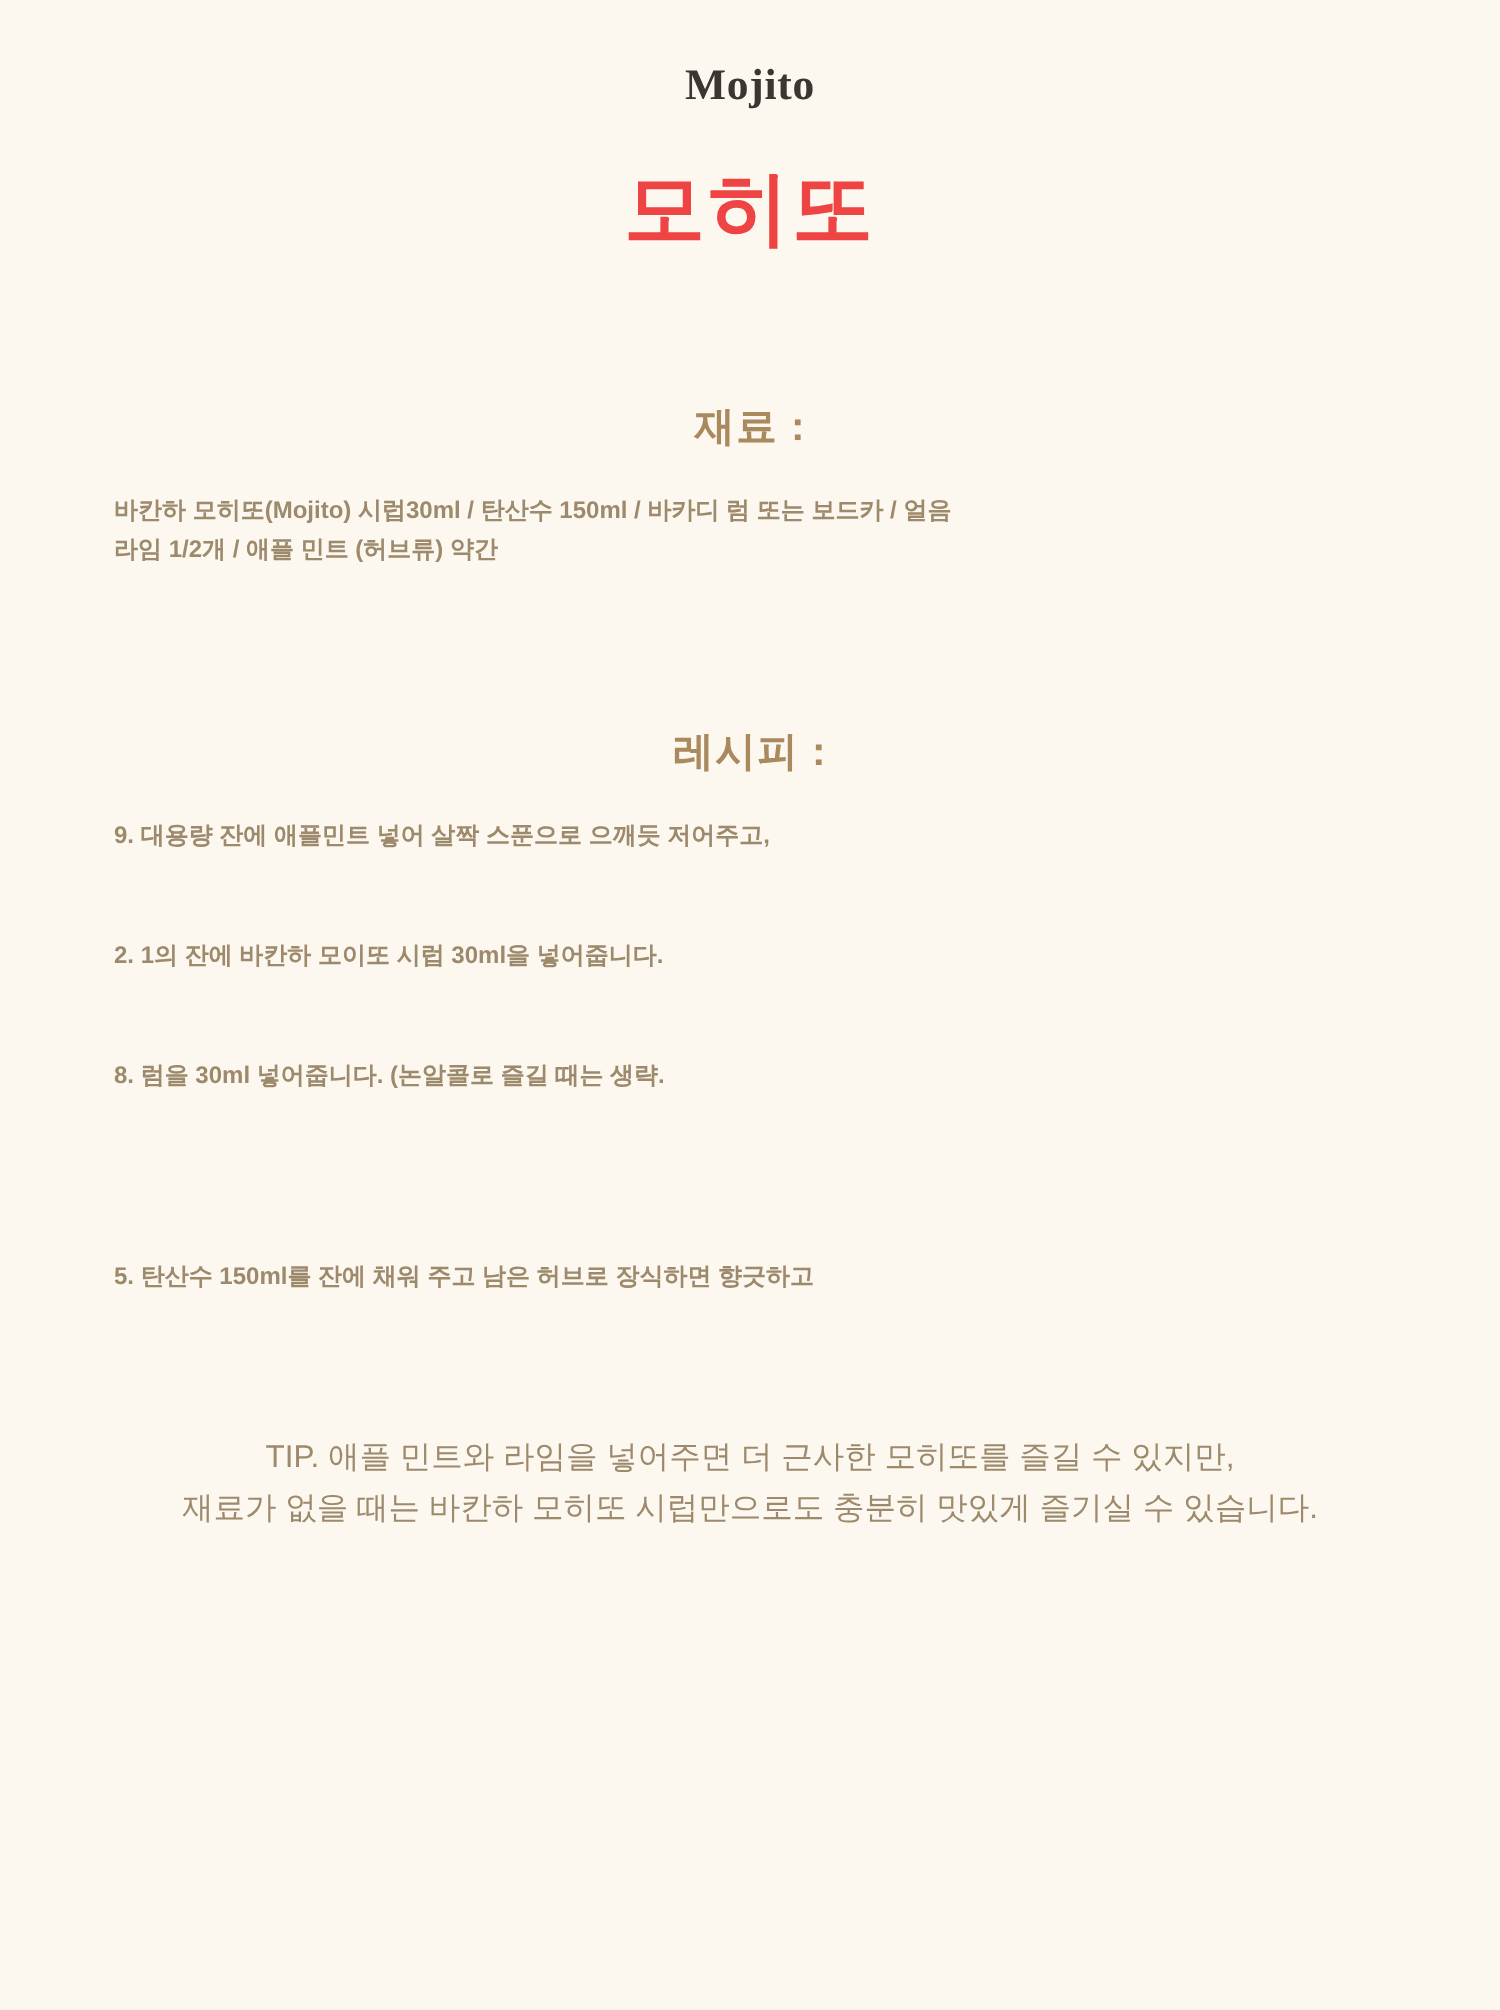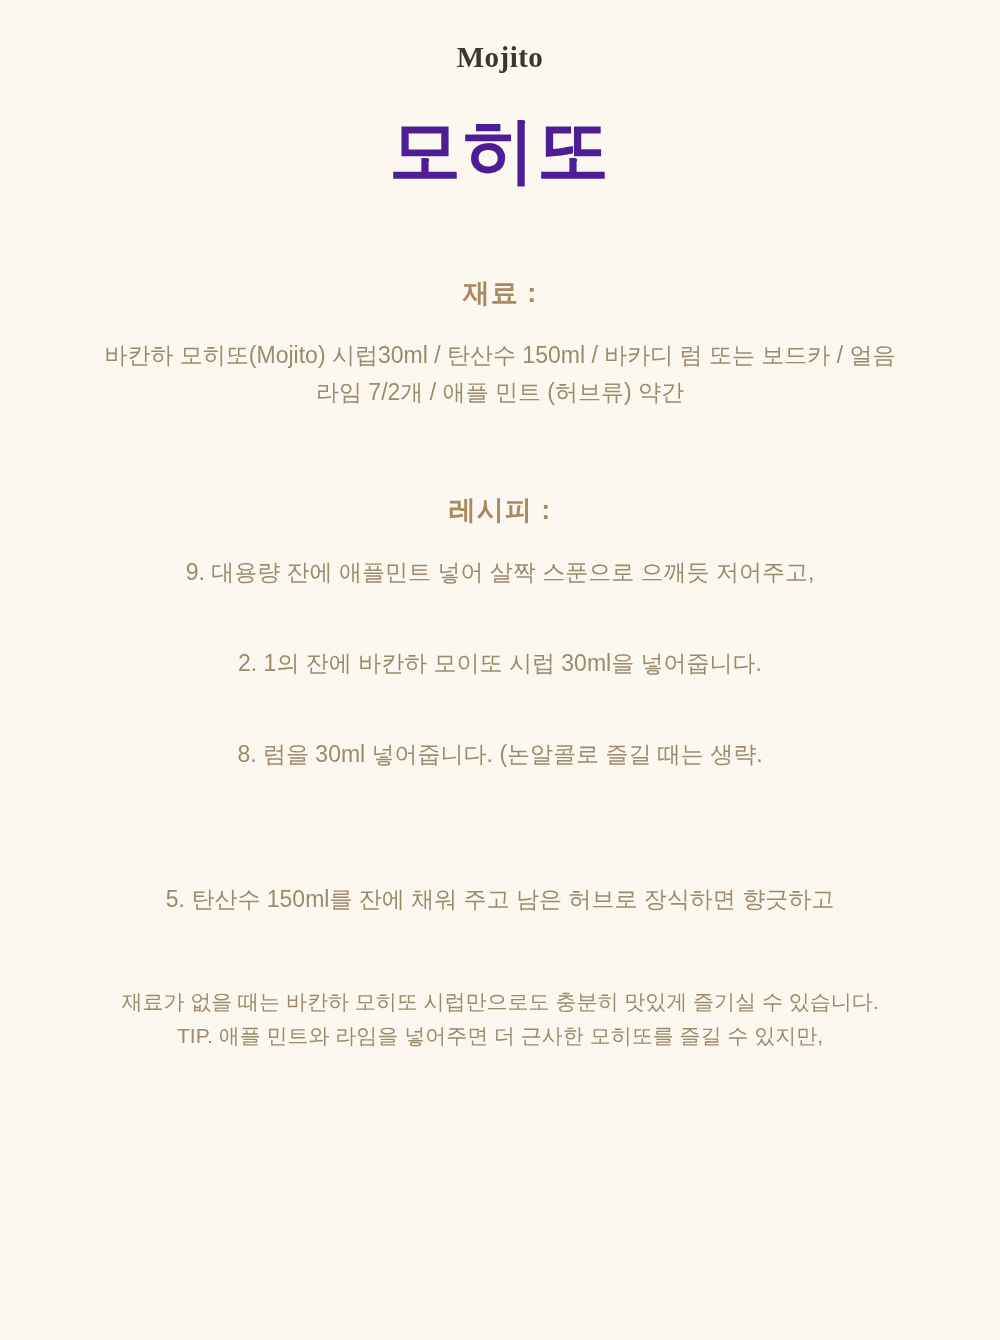--- a/index.html
+++ b/index.html
@@ -29,41 +29,42 @@
     font-size: 29px;
     color: #3b3630;
     letter-spacing: 0.5px;
     margin: 10px 0 0 0;
     line-height: 1.2;
   }
   .title-ko {
     text-align: center;
     font-family: "Liberation Sans", sans-serif;
     font-weight: bold;
-    font-size: 72px;
-    color: #4c1d95;
+    font-size: 54px;
+    color: #ef4444;
     letter-spacing: 2px;
     margin: 32px 0 0 0;
     line-height: 1.2;
   }
   .section {
-    margin: 4px;
+    margin: 16px;
   }
   .section-heading {
     text-align: center;
     font-weight: bold;
     font-size: 27px;
     color: #a9895d;
     letter-spacing: 1px;
   }
   .body-line {
-    text-align: center;
-    font-size: 23px;
+    text-align: left;
+    font-size: 16px;
     color: #9d8a6c;
     line-height: 1.62;
+    font-weight: bold;
   }
   .spacer-ingredients-heading { height: 78px; }
   .spacer-after-ing-heading { height: 26px; }
   .spacer-before-recipe { height: 72px; }
   .spacer-after-recipe-heading { height: 26px; }
   .step-block {
     margin-top: 0;
   }
   .step-gap { height: 54px; }
   .tip-gap { height: 58px; }
@@ -81,21 +82,21 @@
 
   <h1 class="title-en">Mojito</h1>
   <h2 class="title-ko">모히또</h2>
 
   <div class="spacer-ingredients-heading"></div>
 
   <section class="section">
     <div class="section-heading">재료 :</div>
     <div class="spacer-after-ing-heading"></div>
     <div class="body-line">바칸하 모히또(Mojito) 시럽30ml / 탄산수 150ml / 바카디 럼 또는 보드카 / 얼음</div>
-    <div class="body-line">라임 7/2개 / 애플 민트 (허브류) 약간</div>
+    <div class="body-line">라임 1/2개 / 애플 민트 (허브류) 약간</div>
   </section>
 
   <div class="spacer-before-recipe"></div>
 
   <section class="section">
     <div class="section-heading">레시피 :</div>
     <div class="spacer-after-recipe-heading"></div>
 
     <div class="step-block">
       <div class="body-line">9. 대용량 잔에 애플민트 넣어 살짝 스푼으로 으깨듯 저어주고,</div>
@@ -119,17 +120,17 @@
     <div class="step-gap"></div>
 
     <div class="step-block">
       <div class="body-line">5. 탄산수 150ml를 잔에 채워 주고 남은 허브로 장식하면 향긋하고</div>
     </div>
   </section>
 
   <div class="tip-gap"></div>
 
   <section class="section">
+    <div class="tip-line">TIP. 애플 민트와 라임을 넣어주면 더 근사한 모히또를 즐길 수 있지만,</div>
     <div class="tip-line">재료가 없을 때는 바칸하 모히또 시럽만으로도 충분히 맛있게 즐기실 수 있습니다.</div>
-    <div class="tip-line">TIP. 애플 민트와 라임을 넣어주면 더 근사한 모히또를 즐길 수 있지만,</div>
   </section>
 
 </div>
 
 </body></html>

